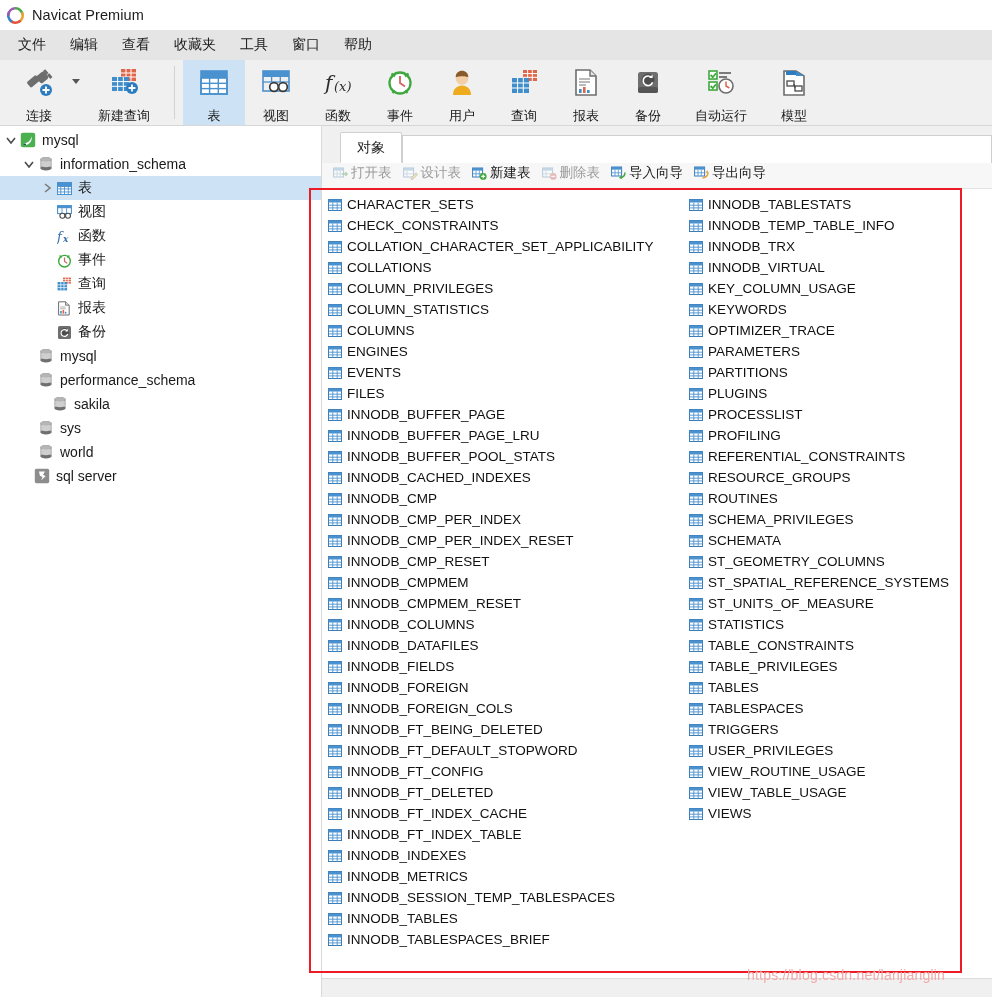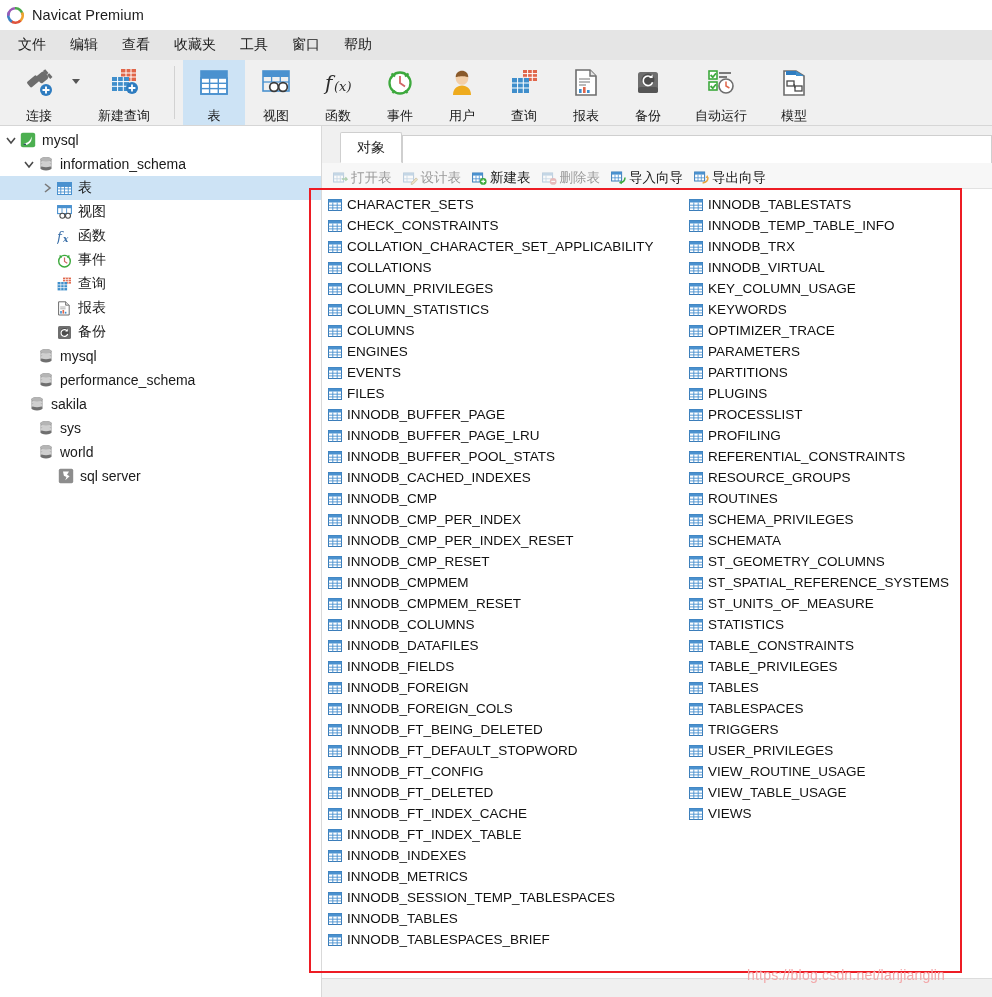--- a/index.html
+++ b/index.html
@@ -186,21 +186,21 @@
     height: 28px;
     background: #ffffff;
     border: 1px solid #cfcfcf;
     border-bottom: none;
     box-sizing: border-box;
   }
   .objtoolbar {
     height: 26px;
     background: #f7f7f7;
     display: flex;
-    align-items: flex-end;
+    align-items: flex-start;
     padding-left: 8px;
     box-sizing: border-box;
     border-bottom: 1px solid #e2e2e2;
   }
   .ot-btn {
     display: flex;
     align-items: center;
     font-size: 13.5px;
     padding: 1px 5px 1px 3px;
     margin-right: 3px;
@@ -653,21 +653,21 @@
             <ellipse cx="8" cy="3.2" rx="5.6" ry="2.2" fill="#7d7d7d"></ellipse>
             <rect x="2.4" y="3.2" width="11.2" height="9" fill="#9a9a9a"></rect>
             <ellipse cx="8" cy="12.2" rx="5.6" ry="2.2" fill="#6f6f6f"></ellipse>
             <ellipse cx="8" cy="6.4" rx="5.6" ry="2" fill="#cfcfcf"></ellipse>
             <ellipse cx="8" cy="9.2" rx="5.6" ry="2" fill="#cfcfcf"></ellipse>
             <ellipse cx="8" cy="3.2" rx="5.6" ry="2.2" fill="#b5b5b5"></ellipse>
           </svg>
         </span>
         <span>performance_schema</span>
       </div>
-      <div class="tree-row" style="padding-left: 12px;">
+      <div class="tree-row" style="padding-left: 35px;">
         <span class="tw"></span>
         <span class="tree-icon">
           <svg width="16" height="16" viewBox="0 0 16 16">
             <ellipse cx="8" cy="3.2" rx="5.6" ry="2.2" fill="#7d7d7d"></ellipse>
             <rect x="2.4" y="3.2" width="11.2" height="9" fill="#9a9a9a"></rect>
             <ellipse cx="8" cy="12.2" rx="5.6" ry="2.2" fill="#6f6f6f"></ellipse>
             <ellipse cx="8" cy="6.4" rx="5.6" ry="2" fill="#cfcfcf"></ellipse>
             <ellipse cx="8" cy="9.2" rx="5.6" ry="2" fill="#cfcfcf"></ellipse>
             <ellipse cx="8" cy="3.2" rx="5.6" ry="2.2" fill="#b5b5b5"></ellipse>
           </svg>
@@ -695,21 +695,21 @@
             <ellipse cx="8" cy="3.2" rx="5.6" ry="2.2" fill="#7d7d7d"></ellipse>
             <rect x="2.4" y="3.2" width="11.2" height="9" fill="#9a9a9a"></rect>
             <ellipse cx="8" cy="12.2" rx="5.6" ry="2.2" fill="#6f6f6f"></ellipse>
             <ellipse cx="8" cy="6.4" rx="5.6" ry="2" fill="#cfcfcf"></ellipse>
             <ellipse cx="8" cy="9.2" rx="5.6" ry="2" fill="#cfcfcf"></ellipse>
             <ellipse cx="8" cy="3.2" rx="5.6" ry="2.2" fill="#b5b5b5"></ellipse>
           </svg>
         </span>
         <span>world</span>
       </div>
-      <div class="tree-row" style="padding-left: 17px; margin-left: 24px;">
+      <div class="tree-row" style="padding-left: 17px;">
         <span class="tw"></span>
         <span class="tree-icon">
           <svg width="16" height="16" viewBox="0 0 16 16">
             <rect x="0.8" y="0.8" width="14.4" height="14.4" rx="1.6" fill="#8d8d8d"></rect>
             <path d="M5 3.5h6l-2 3.2 2.6 1.6-4.4 4 1.3-3.4-2.6-1.1z" fill="#fff"></path>
           </svg>
         </span>
         <span>sql server</span>
       </div>
     </div>

